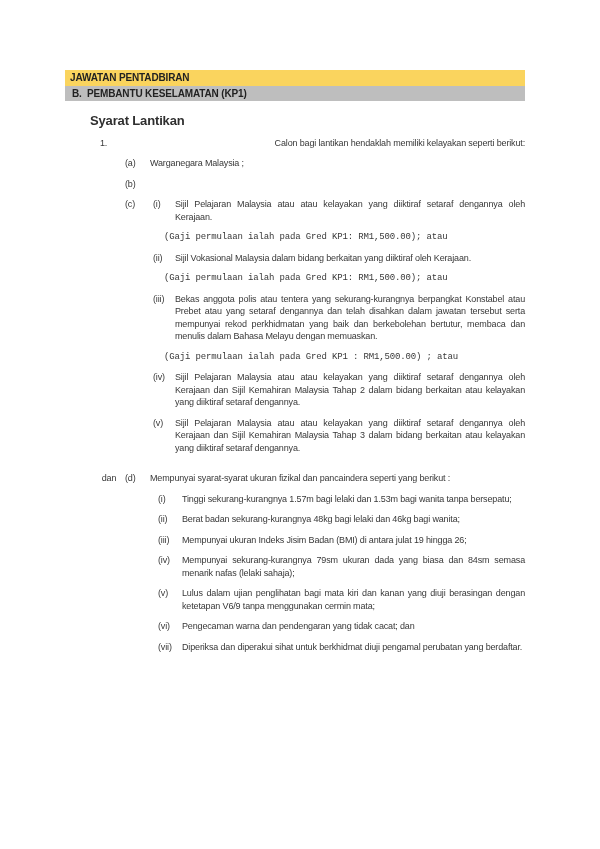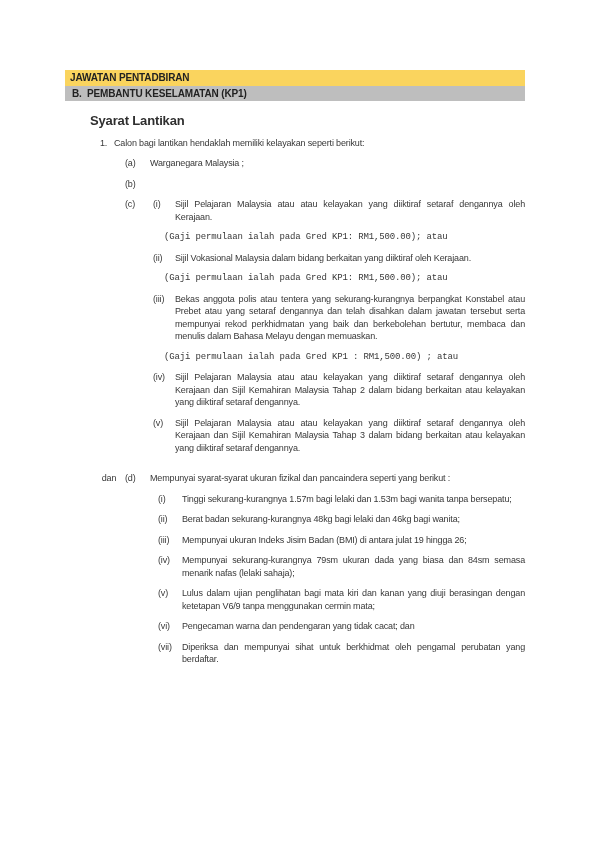--- a/index.html
+++ b/index.html
@@ -12,21 +12,21 @@
   .bars{margin-left:65px;width:460px;padding-top:70px;}
   .bar{box-sizing:border-box;font-weight:bold;font-size:10px;color:#222222;}
   .bar-yellow{background:#FAD45E;height:16px;line-height:16px;padding-left:5px;}
   .bar-gray{background:#BEBEBE;height:15px;line-height:15px;padding-left:7px;display:flex;}
   .pos-letter{flex:none;width:15px;}
   .pos-title{flex:1;}
   .content{margin-left:90px;width:435px;}
   .sec-title{font-weight:bold;font-size:13px;color:#2f2f2f;margin-top:14px;}
   .nrow{display:flex;margin-top:9px;}
   .nlbl{flex:none;width:14px;margin-left:10px;}
-  .ntxt{flex:1;}
+  .ntxt{flex:1;text-align:right;}
   .lrow{display:flex;margin-top:8px;}
   .gut{flex:none;width:35px;box-sizing:border-box;padding-left:3px;text-align:center;}
   .llbl{flex:none;width:25px;}
   .lbody{flex:1;min-width:0;}
   .crow{display:flex;padding-left:3px;margin-top:8px;}
   .crow.first{margin-top:0;}
   .rlbl{flex:none;width:22px;}
   .rtxt{flex:1;margin:0;}
   .gaji{margin:8px 0 8px 14px;font-family:Liberation Mono, monospace;}
   .drow{margin-top:18px;}
@@ -134,18 +134,18 @@
       <div class="dirow">
         <span class="dlbl">(v)</span>
         <p class="ditxt just">Lulus dalam ujian penglihatan bagi mata kiri dan kanan yang diuji berasingan dengan ketetapan V6/9 tanpa menggunakan cermin mata;</p>
       </div>
       <div class="dirow">
         <span class="dlbl">(vi)</span>
         <p class="ditxt just">Pengecaman warna dan pendengaran yang tidak cacat; dan</p>
       </div>
       <div class="dirow">
         <span class="dlbl">(vii)</span>
-        <p class="ditxt just">Diperiksa dan mempunyai sihat untuk berkhidmat oleh pengamal perubatan yang berdaftar.</p>
+        <p class="ditxt just">Diperiksa dan diperakui sihat untuk berkhidmat diuji pengamal perubatan yang berdaftar.</p>
       </div>
     </div>
 
   </div>
 </div>
 
 </body></html>

